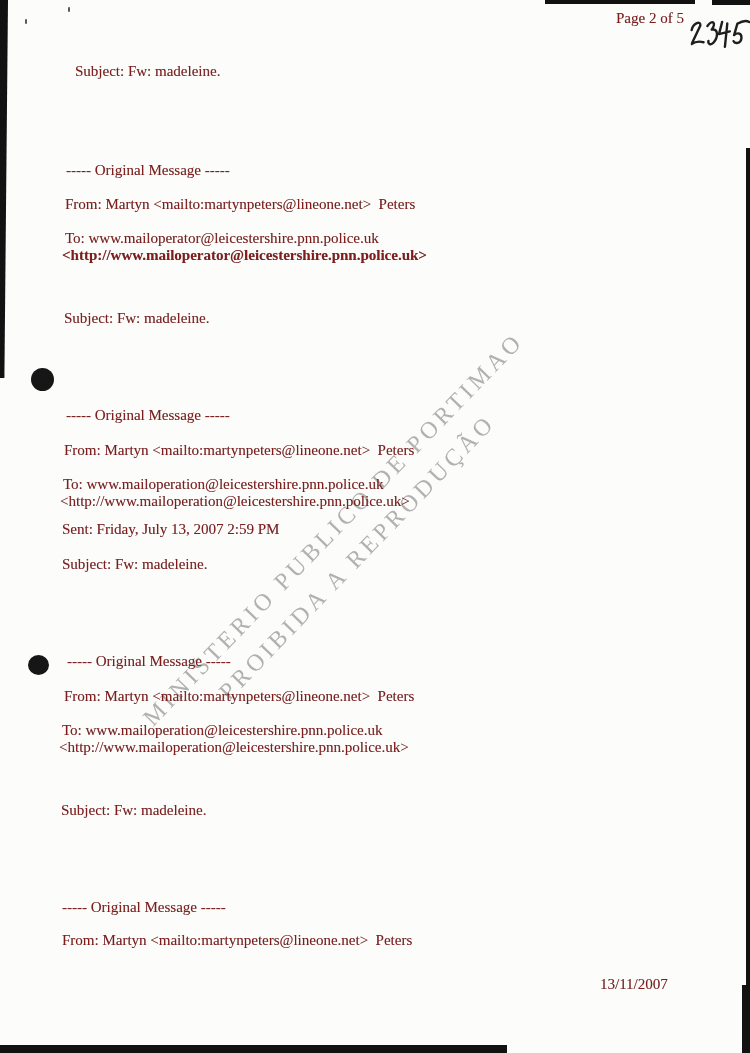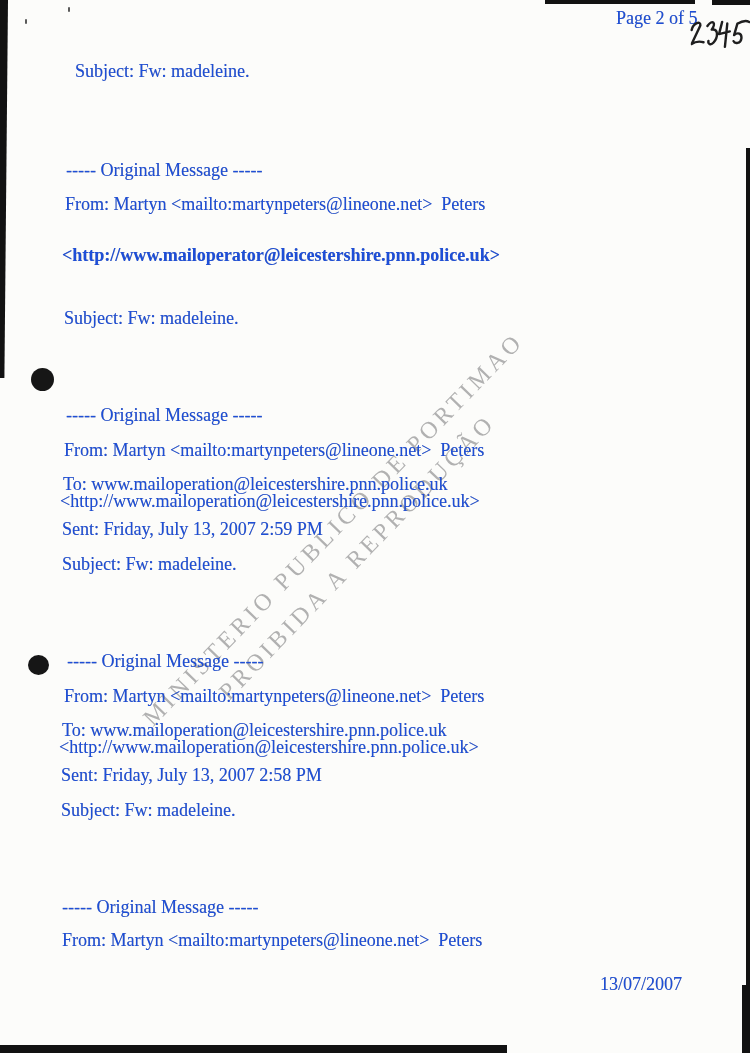--- a/index.html
+++ b/index.html
@@ -7,23 +7,23 @@
     position: relative;
     width: 750px;
     height: 1053px;
     background: #fcfcfa;
     overflow: hidden;
     font-family: "Liberation Serif", serif;
   }
   .line {
     position: absolute;
     white-space: pre;
-    font-size: 18px;
+    font-size: 15px;
     line-height: 19px;
-    color: #1d4ed8;
+    color: #7f1d1d;
     text-shadow: 0.2px 0.2px 0.4px rgba(30,30,30,0.35);
   }
   .watermark-line {
     position: absolute;
     height: 30px;
     line-height: 30px;
     color: #b1b1b1;
     font-size: 24px;
     letter-spacing: 4px;
     white-space: pre;
@@ -54,41 +54,41 @@
       <path d="M18,10 C24,3 27,8 22,14 C29,13 28,22 23,27 C20,30 17,28 18,25"></path>
       <path d="M33,7 L29,19 L40,17 M38,9 L34,32"></path>
       <path d="M48,10 L44,21 C48,18 52,20 51,25 C50,30 44,30 43,27 M48,10 C52,8 57,7 60,9"></path>
     </g>
   </svg>
 
   <div class="line" style="left:75px; top:62px;">Subject: Fw: madeleine.</div>
 
   <div class="line" style="left:66px; top:161px;">----- Original Message -----</div>
   <div class="line" style="left:65px; top:195px;">From: Martyn &lt;mailto:martynpeters@lineone.net&gt;  Peters</div>
+  <div class="line" style="left:65px; top:229px;">To: www.mailoperator@leicestershire.pnn.police.uk</div>
   <div class="line" style="left:62px; top:246px;font-weight:bold;">&lt;http://www.mailoperator@leicestershire.pnn.police.uk&gt;</div>
   <div class="line" style="left:64px; top:309px;">Subject: Fw: madeleine.</div>
 
   <div class="line" style="left:66px; top:406px;">----- Original Message -----</div>
   <div class="line" style="left:64px; top:441px;">From: Martyn &lt;mailto:martynpeters@lineone.net&gt;  Peters</div>
   <div class="line" style="left:63px; top:475px;">To: www.mailoperation@leicestershire.pnn.police.uk</div>
   <div class="line" style="left:60px; top:492px;">&lt;http://www.mailoperation@leicestershire.pnn.police.uk&gt;</div>
   <div class="line" style="left:62px; top:520px;">Sent: Friday, July 13, 2007 2:59 PM</div>
   <div class="line" style="left:62px; top:555px;">Subject: Fw: madeleine.</div>
 
   <div class="line" style="left:67px; top:652px;">----- Original Message -----</div>
   <div class="line" style="left:64px; top:687px;">From: Martyn &lt;mailto:martynpeters@lineone.net&gt;  Peters</div>
   <div class="line" style="left:62px; top:721px;">To: www.mailoperation@leicestershire.pnn.police.uk</div>
   <div class="line" style="left:59px; top:738px;">&lt;http://www.mailoperation@leicestershire.pnn.police.uk&gt;</div>
-  <div class="line" style="left:61px; top:766px;">Sent: Friday, July 13, 2007 2:58 PM</div>
   <div class="line" style="left:61px; top:801px;">Subject: Fw: madeleine.</div>
 
   <div class="line" style="left:62px; top:898px;">----- Original Message -----</div>
   <div class="line" style="left:62px; top:931px;">From: Martyn &lt;mailto:martynpeters@lineone.net&gt;  Peters</div>
 
-  <div class="line" style="left:600px; top:975px;">13/07/2007</div>
+  <div class="line" style="left:600px; top:975px;">13/11/2007</div>
 
   <div class="hole-dot" style="left:31px; top:368px; width:23px; height:23px;"></div>
   <div class="hole-dot" style="left:28px; top:655px; width:21px; height:20px;"></div>
 
   <div class="scan-bar" style="left:545px; top:0; width:150px; height:4px;"></div>
   <div class="scan-bar" style="left:712px; top:0; width:38px; height:5px;"></div>
   <div class="scan-bar" style="left:0; top:0; width:8px; height:378px; clip-path: polygon(0 0, 100% 0, 55% 100%, 0 100%);"></div>
   <div class="scan-bar" style="left:746px; top:148px; width:4px; height:840px;"></div>
   <div class="scan-bar" style="left:742px; top:985px; width:8px; height:68px;"></div>
   <div class="scan-bar" style="left:0; top:1045px; width:507px; height:8px;"></div>

